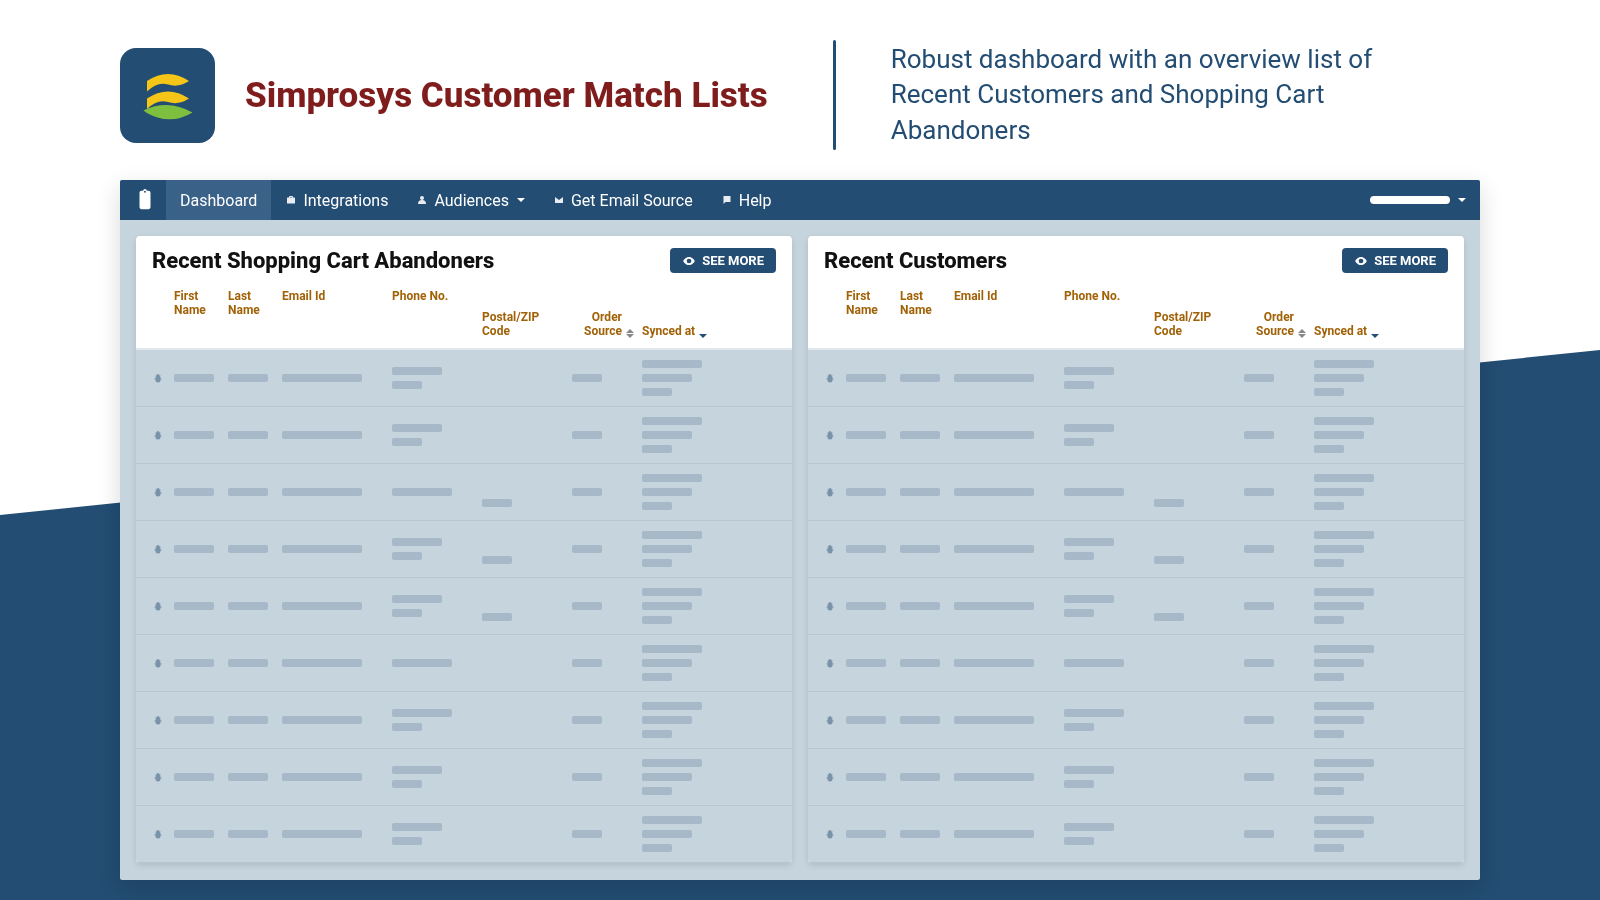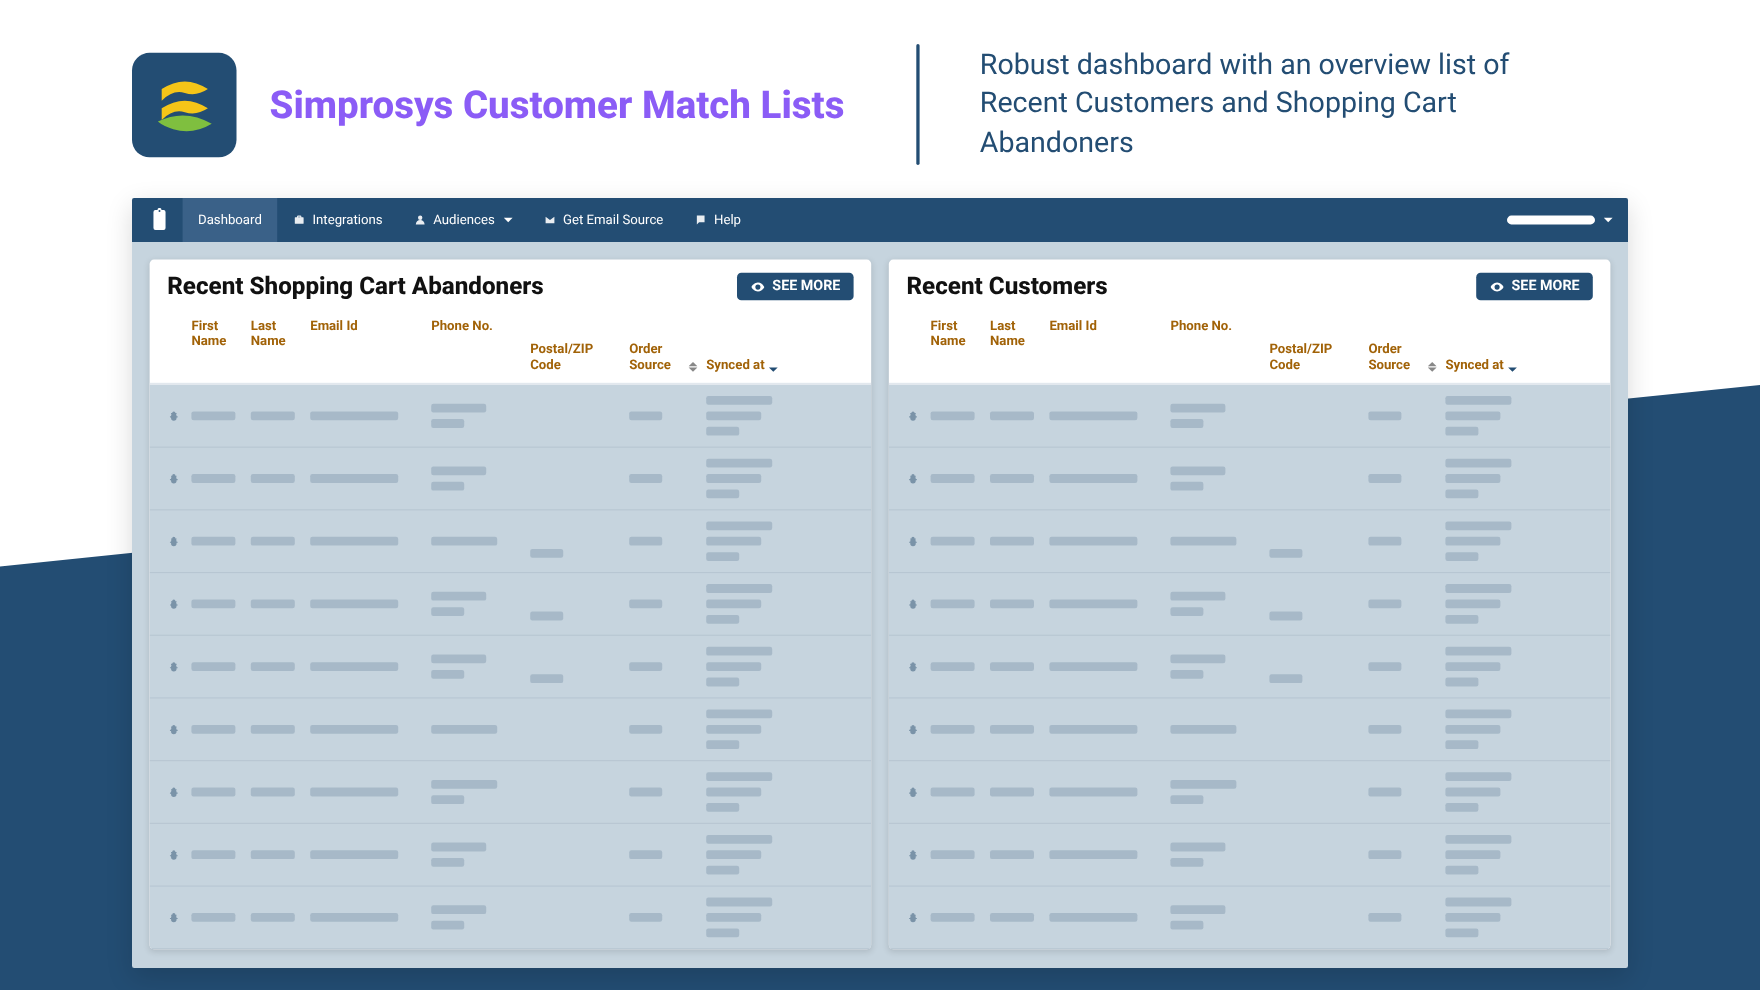--- a/index.html
+++ b/index.html
@@ -2,25 +2,25 @@
 <html><head>
 <meta charset="utf-8">
 <style>
   *{box-sizing:border-box;margin:0;padding:0;font-family:-apple-system,BlinkMacSystemFont,"Segoe UI",Roboto,Arial,sans-serif;}
   html,body{width:1600px;height:900px;overflow:hidden;background:#fff;}
   .page{position:relative;width:1600px;height:900px;}
   .diag{position:absolute;left:0;right:0;bottom:0;height:550px;background:#234d73;clip-path:polygon(0 30%,100% 0,100% 100%,0 100%);}
   .hero{position:absolute;left:120px;top:30px;right:120px;height:130px;display:flex;align-items:center;}
   .logo{width:95px;height:95px;border-radius:16px;background:#234d73;display:flex;align-items:center;justify-content:center;flex:0 0 auto;}
   .logo svg{width:70px;height:70px;}
-  .hero-title{margin-left:30px;font-size:35px;font-weight:800;color:#8b5cf6;flex:0 0 auto;}
+  .hero-title{margin-left:30px;font-size:35px;font-weight:800;color:#7f1d1d;flex:0 0 auto;}
   .vrule{width:3px;height:110px;background:#234d73;margin:0 55px 0 65px;border-radius:2px;}
   .hero-sub{font-size:26px;color:#234d73;line-height:1.35;max-width:520px;}
   .app{position:absolute;left:120px;top:180px;width:1360px;height:700px;background:#c6d4de;border-radius:2px;box-shadow:0 8px 24px rgba(0,0,0,.15);overflow:hidden;}
-  .navbar{height:40px;background:#234d73;color:#fff;display:flex;align-items:center;padding:0 14px;font-size:12px;}
+  .navbar{height:40px;background:#234d73;color:#fff;display:flex;align-items:center;padding:0 14px;font-size:16px;}
   .nav-logo{width:22px;height:22px;display:flex;align-items:center;justify-content:center;margin-right:10px;}
   .nav-item{padding:0 14px;height:40px;display:flex;align-items:center;gap:6px;cursor:pointer;}
   .nav-item.active{background:#3a6188;}
   .nav-item svg{width:12px;height:12px;fill:#fff;opacity:.9;}
   .nav-caret{width:0;height:0;border-left:4px solid transparent;border-right:4px solid transparent;border-top:4px solid #fff;margin-left:2px;}
   .nav-spacer{flex:1;}
   .nav-right{display:flex;align-items:center;gap:6px;}
   .nav-pill{width:80px;height:8px;background:#fff;border-radius:4px;}
   .content{display:flex;gap:16px;padding:16px;}
   .panel{flex:1;background:#fff;border-radius:4px;box-shadow:0 2px 6px rgba(0,0,0,.12);overflow:hidden;display:flex;flex-direction:column;}
@@ -29,21 +29,21 @@
   .see-more{background:#234d73;color:#fff;font-size:13px;font-weight:700;padding:5px 12px;border-radius:4px;display:flex;align-items:center;gap:6px;cursor:pointer;}
   .see-more svg{width:14px;height:14px;fill:#fff;}
   .thead{display:flex;padding:6px 16px 10px;font-size:12px;font-weight:700;color:#a16207;border-bottom:2px solid #e2e8ee;}
   .col{padding-right:8px;}
   .c-icon{flex:0 0 22px;}
   .c-fn{flex:0 0 54px;}
   .c-ln{flex:0 0 54px;}
   .c-em{flex:0 0 110px;}
   .c-ph{flex:0 0 90px;}
   .c-zip{flex:0 0 90px;margin-top:21px;}
-  .c-src{flex:0 0 70px;display:flex;align-items:flex-end;gap:4px;}
+  .c-src{flex:0 0 70px;display:flex;align-items:flex-end;gap:4px;text-align:right;}
   .c-sync{flex:1;display:flex;align-items:flex-end;gap:4px;}
   .sort-icons{display:inline-flex;flex-direction:column;line-height:0;gap:1px;}
   .sort-icons span{width:0;height:0;border-left:4px solid transparent;border-right:4px solid transparent;}
   .sort-up{border-bottom:4px solid #888;}
   .sort-dn{border-top:4px solid #888;}
   .sort-dn.active{border-top-color:#234d73;}
   .tbody{background:#c6d4de;flex:1;}
   .row{display:flex;align-items:center;padding:10px 16px;border-bottom:1px solid #b7c6d2;min-height:54px;}
   .row .c-icon{color:#7a93a8;}
   .row .c-icon svg{width:12px;height:12px;fill:#7a93a8;}

